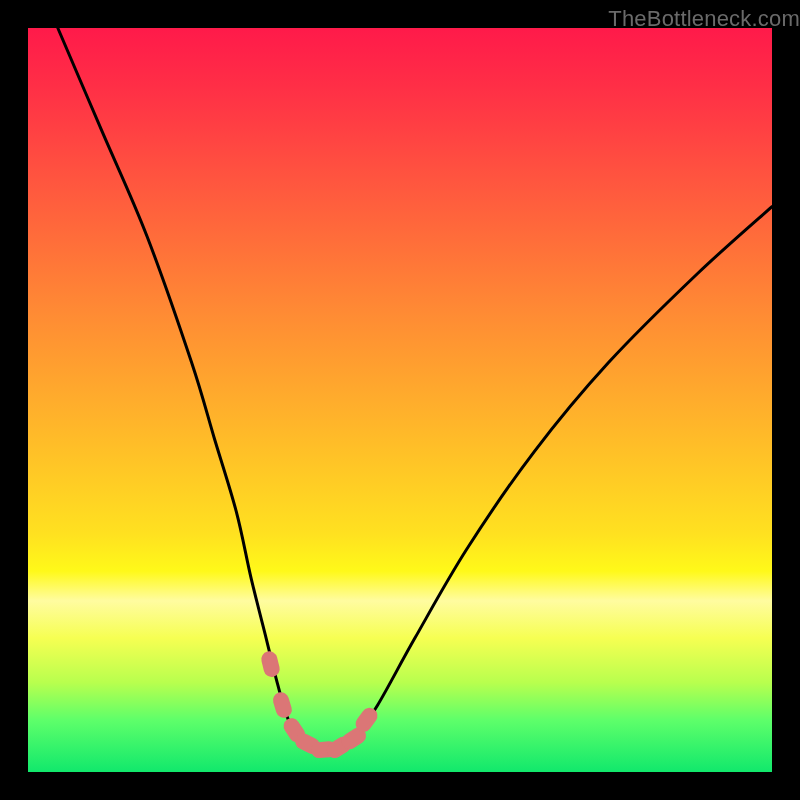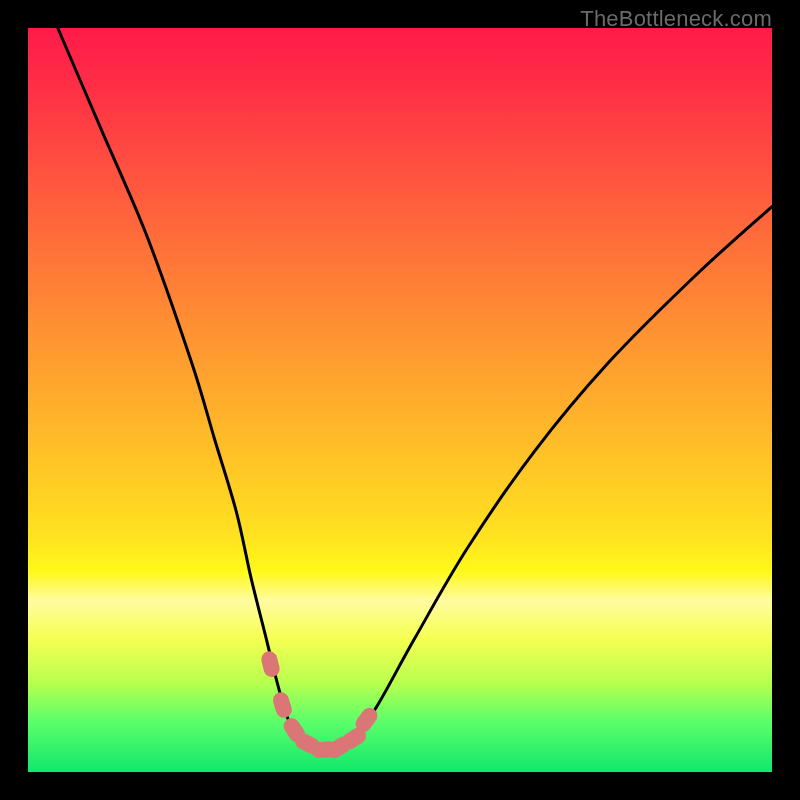--- a/index.html
+++ b/index.html
@@ -28,21 +28,21 @@
       #fffca0 77%,
       #f6ff52 82%,
       #b8ff4e 88%,
       #5eff6a 93%,
       #11e86c 100%
     );
   }
   .watermark {
     position: absolute;
     top: 6px;
-    right: 28px;
+    right: 0;
     color: #6a6a6a;
     font-size: 22px;
     font-weight: 500;
     letter-spacing: 0.2px;
     pointer-events: none;
   }
   svg.overlay {
     position: absolute;
     left: 0;
     top: 0;

